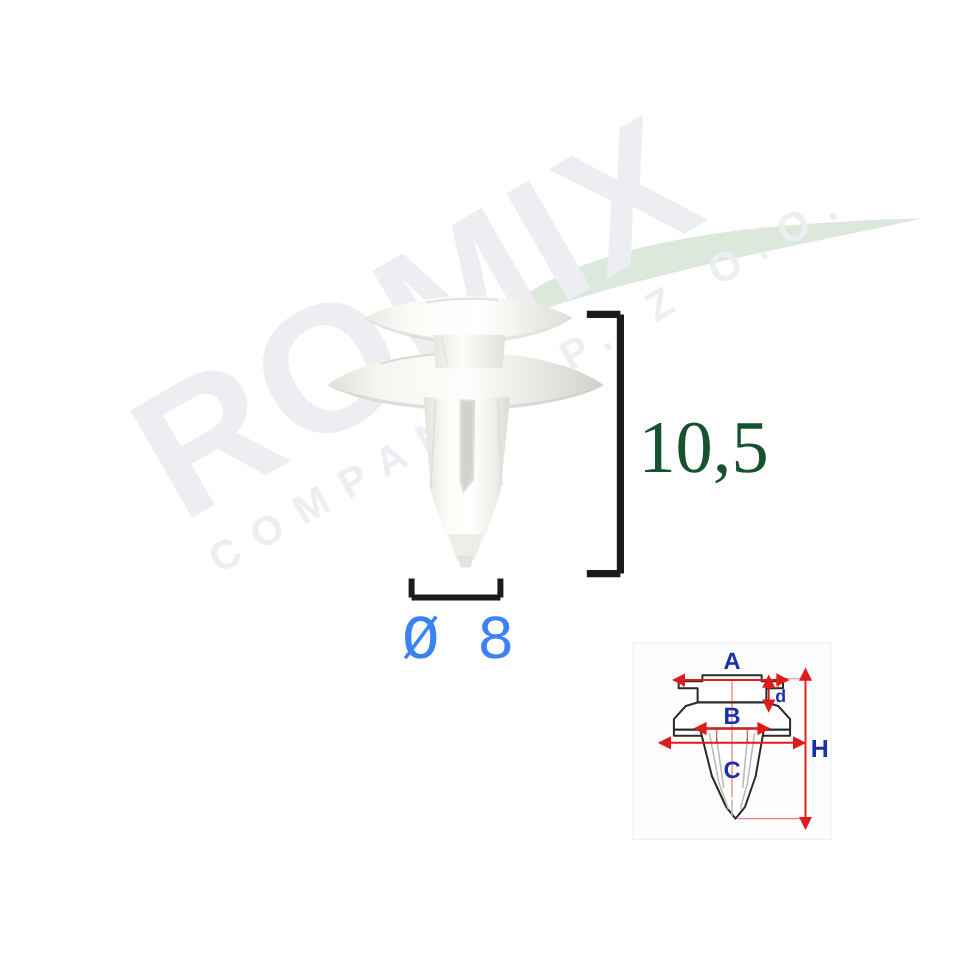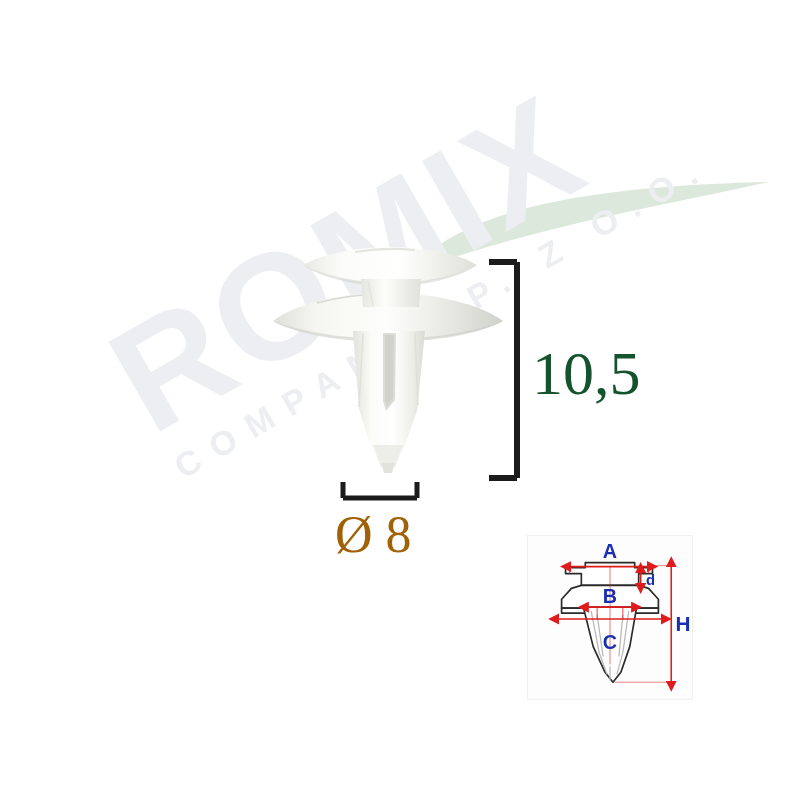--- a/index.html
+++ b/index.html
@@ -98,23 +98,23 @@
     font-size: 62px;
     color: #14532d;
     letter-spacing: 0px;
     z-index: 4;
     white-space: nowrap;
   }
   .dim-label-diameter {
     position: absolute;
     left: 335px;
     top: 505px;
-    font-family: Liberation Serif, serif;
+    font-family: Liberation Mono, monospace;
     font-size: 52px;
-    color: #a16207;
+    color: #3b82f6;
     z-index: 4;
     white-space: nowrap;
   }
 
   
   .inset {
     position: absolute;
     left: 527px;
     top: 535px;
     width: 166px;

